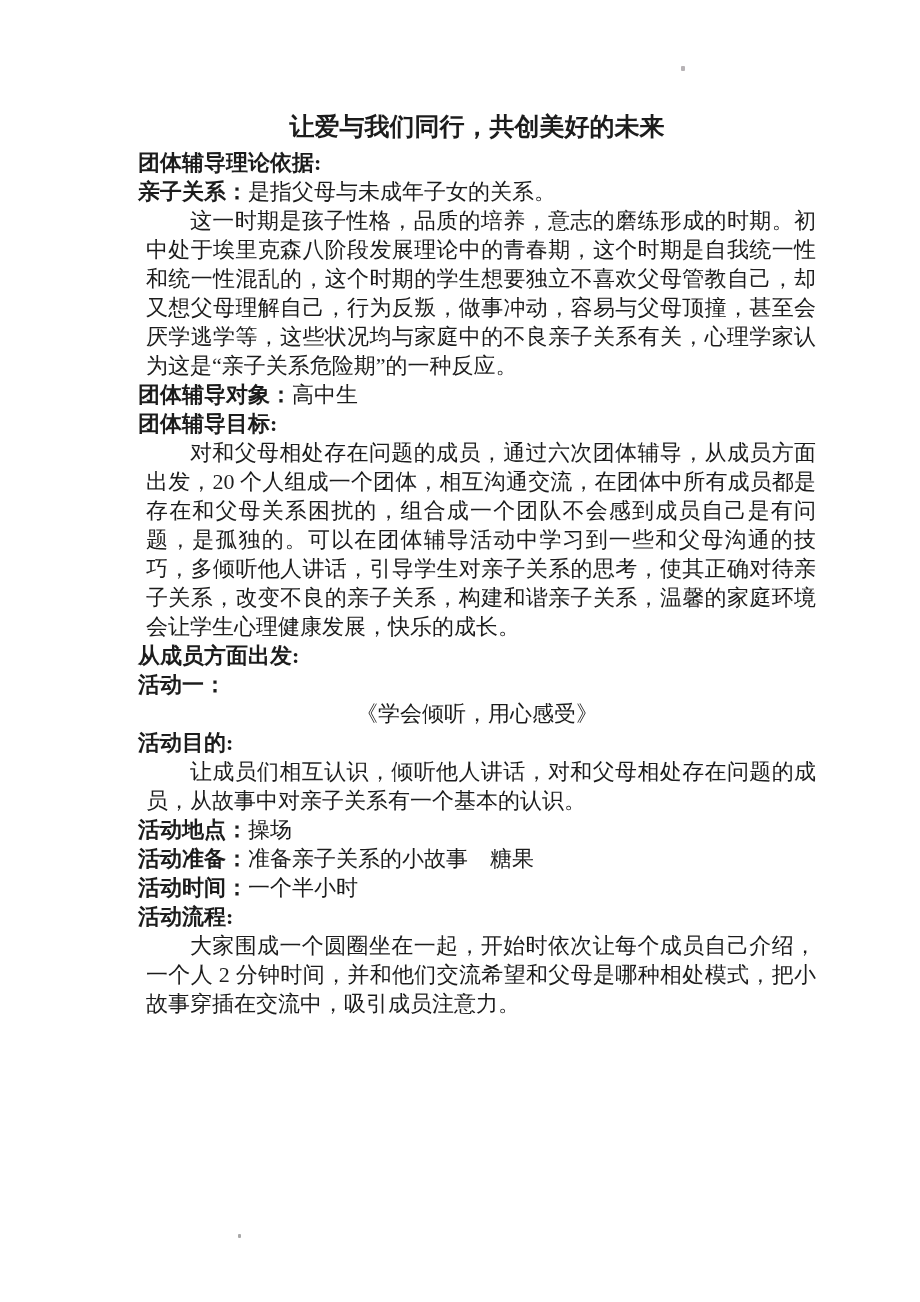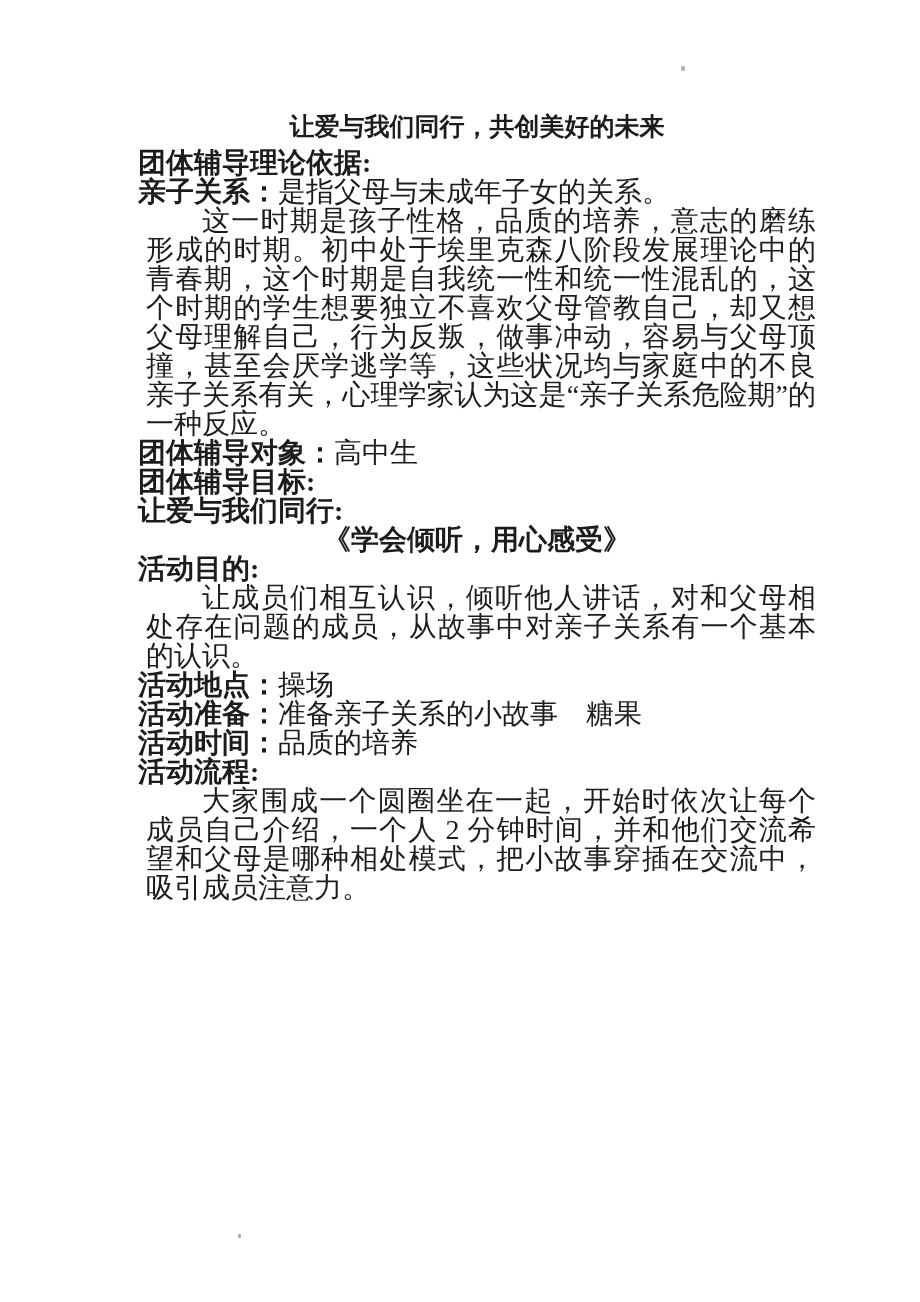--- a/index.html
+++ b/index.html
@@ -18,29 +18,29 @@
     padding: 106px 104px 0 138px;
   }
   .title {
     font-size: 25px;
     font-weight: bold;
     text-align: center;
     line-height: 42px;
     white-space: nowrap;
   }
   .page p {
-    font-size: 28px;
+    font-size: 22px;
     line-height: 29px;
     text-align: justify;
   }
   .h { font-weight: bold; }
   .b { font-weight: bold; }
   .para { text-indent: 2em; margin-left: 8px; }
   .subtitle {
-    font-weight: bold;
+    font-weight: normal;
     text-align: center !important;
   }
   .speck {
     position: absolute;
     border-radius: 1px;
   }
   .speck1 {
     left: 681px; top: 66px;
     width: 4px; height: 5px;
     background: #b7b3b6;
@@ -64,35 +64,37 @@
   <p class="h">团体辅导理论依据:</p>
 
   <p><span class="b">亲子关系：</span><span>是指父母与未成年子女的关系。</span></p>
 
   <p class="para">这一时期是孩子性格，品质的培养，意志的磨练形成的时期。初中处于埃里克森八阶段发展理论中的青春期，这个时期是自我统一性和统一性混乱的，这个时期的学生想要独立不喜欢父母管教自己，却又想父母理解自己，行为反叛，做事冲动，容易与父母顶撞，甚至会厌学逃学等，这些状况均与家庭中的不良亲子关系有关，心理学家认为这是“亲子关系危险期”的一种反应。</p>
 
   <p><span class="b">团体辅导对象：</span><span>高中生</span></p>
 
   <p class="h">团体辅导目标:</p>
 
+  <p class="para">对和父母相处存在问题的成员，通过六次团体辅导，从成员方面出发，20 个人组成一个团体，相互沟通交流，在团体中所有成员都是存在和父母关系困扰的，组合成一个团队不会感到成员自己是有问题，是孤独的。可以在团体辅导活动中学习到一些和父母沟通的技巧，多倾听他人讲话，引导学生对亲子关系的思考，使其正确对待亲子关系，改变不良的亲子关系，构建和谐亲子关系，温馨的家庭环境会让学生心理健康发展，快乐的成长。</p>
 
-  <p class="h">让爱与我们同行:</p>
+  <p class="h">从成员方面出发:</p>
 
 
+  <p class="h">活动一：</p>
 
   <p class="subtitle">《学会倾听，用心感受》</p>
 
   <p class="h">活动目的:</p>
 
   <p class="para">让成员们相互认识，倾听他人讲话，对和父母相处存在问题的成员，从故事中对亲子关系有一个基本的认识。</p>
 
   <p><span class="b">活动地点：</span><span>操场</span></p>
 
   <p><span class="b">活动准备：</span><span>准备亲子关系的小故事　糖果</span></p>
 
-  <p><span class="b">活动时间：</span><span>品质的培养</span></p>
+  <p><span class="b">活动时间：</span><span>一个半小时</span></p>
 
   <p class="h">活动流程:</p>
 
   <p class="para">大家围成一个圆圈坐在一起，开始时依次让每个成员自己介绍，一个人 2 分钟时间，并和他们交流希望和父母是哪种相处模式，把小故事穿插在交流中，吸引成员注意力。</p>
 
 
 </div>
 
 </body></html>

